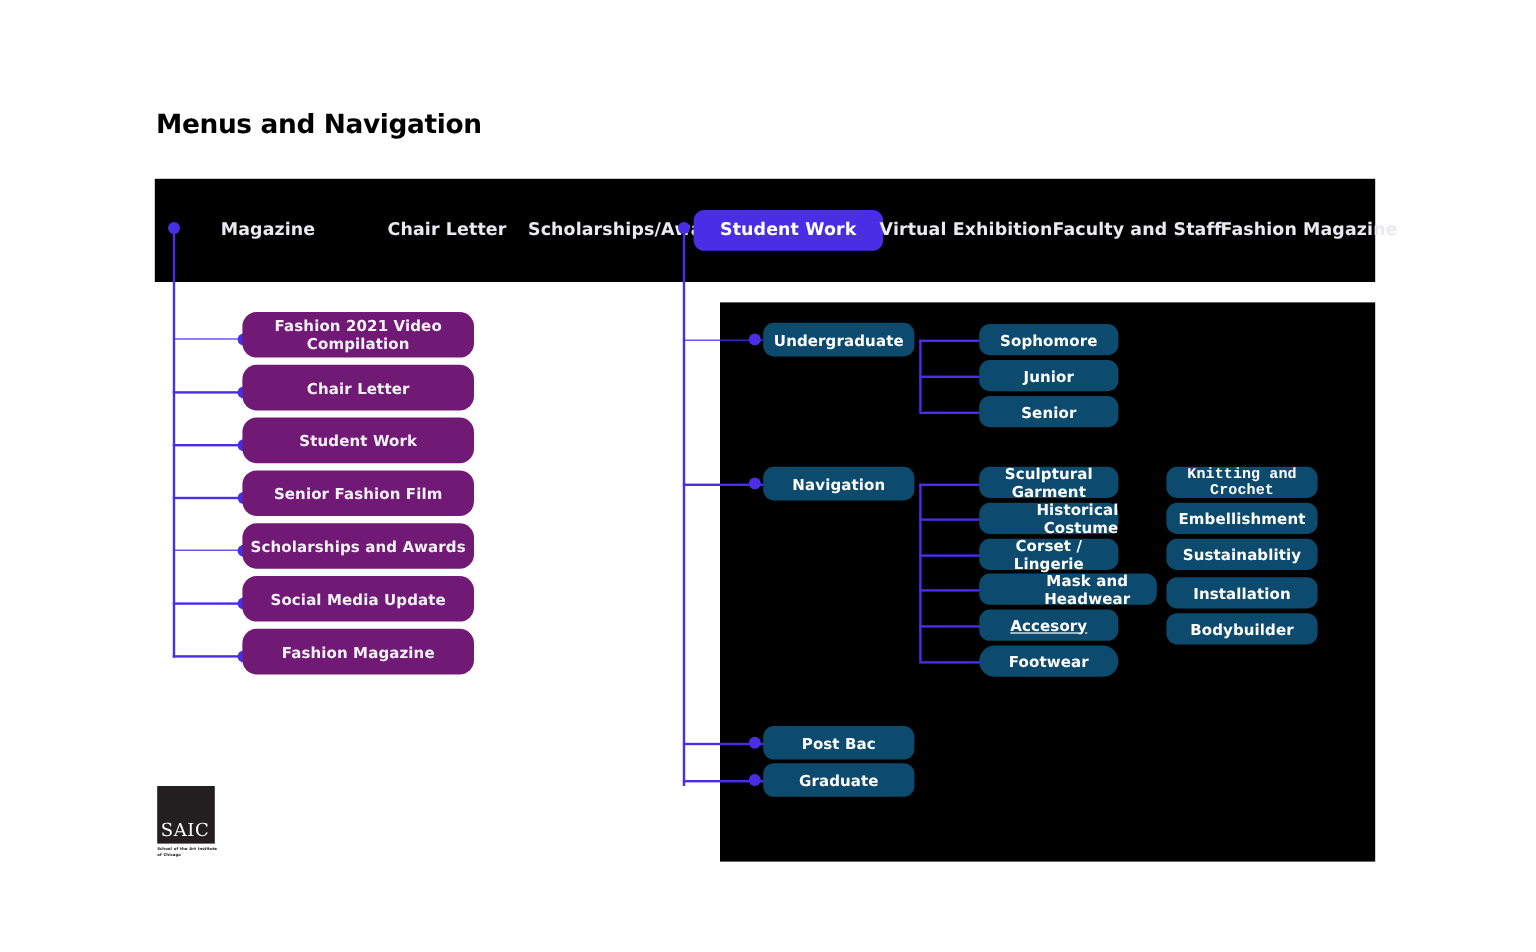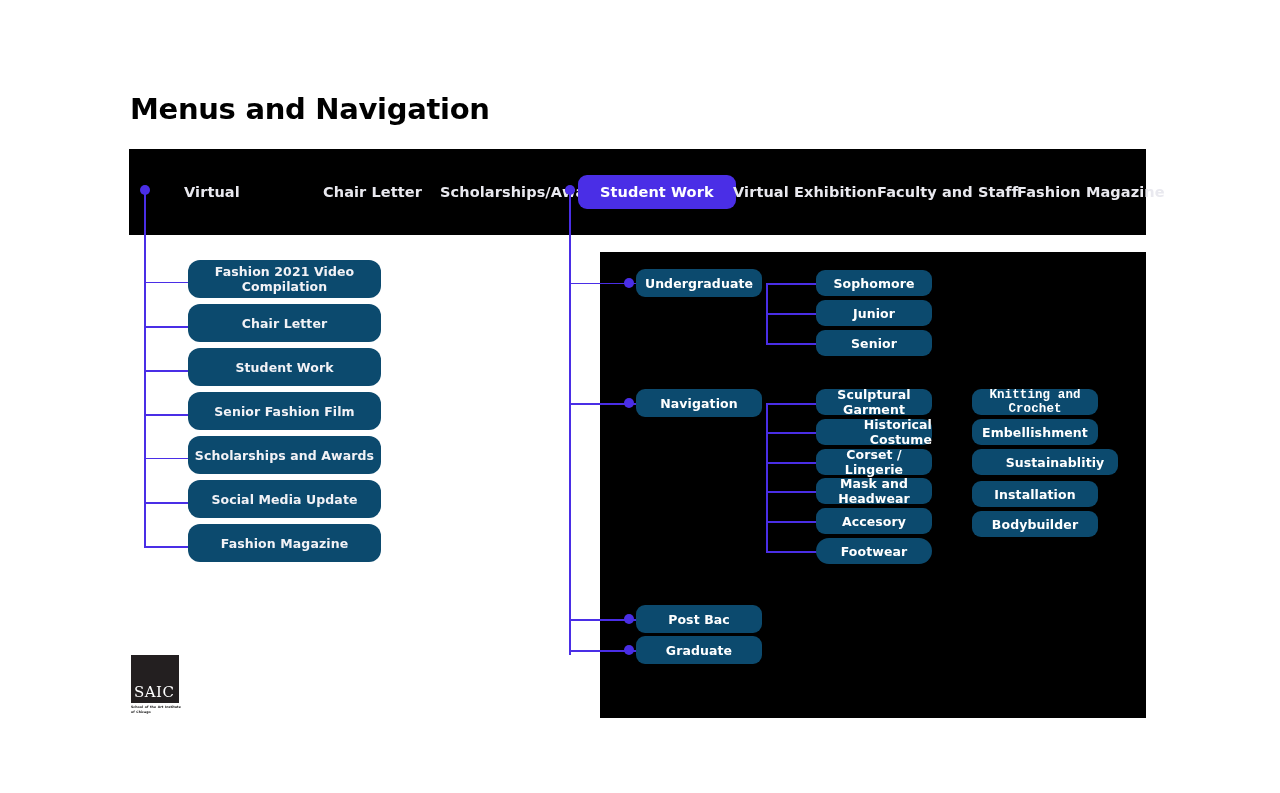--- a/index.html
+++ b/index.html
@@ -13,21 +13,21 @@
     position: relative;
     font-family: "DejaVu Sans", "Liberation Sans", sans-serif;
     overflow: hidden;
   }
 
   
   #page-title {
     position: absolute;
     left: 130px;
     top: 92px;
-    font-size: 29px;
+    font-size: 22px;
     font-weight: bold;
     color: #000000;
     letter-spacing: -0.3px;
     font-family: "DejaVu Sans", "Liberation Sans", sans-serif;
   }
 
   
   #nav-bar {
     position: absolute;
     left: 129px;
@@ -69,24 +69,24 @@
     position: absolute;
     width: 10px;
     height: 10px;
     border-radius: 50%;
     background: #4a2ee6;
   }
 
   
   .pill-black {
     position: absolute;
-    left: 188px;
+    left: 202px;
     width: 193px;
     height: 38px;
-    background: #0c4a6e;
+    background: #701a75;
     border-radius: 12px;
     color: #f2f2f6;
     font-size: 12.5px;
     font-weight: 600;
     display: flex;
     align-items: center;
     justify-content: center;
     text-align: center;
     letter-spacing: 0.1px;
   }
@@ -149,21 +149,21 @@
     letter-spacing: 0.05px;
     word-spacing: 0.4px;
   }
 </style>
 </head>
 <body>
 
 <div id="page-title">Menus and Navigation</div>
 
 <div id="nav-bar">
-  <div class="nav-item" style="left:55px;">Virtual</div>
+  <div class="nav-item" style="left:55px;">Magazine</div>
   <div class="nav-item" style="left:194px;">Chair Letter</div>
   <div class="nav-item" style="left:311px;">Scholarships/Awards</div>
   <div class="nav-item active" style="left:449px;">Student Work</div>
   <div class="nav-item" style="left:604px;">Virtual Exhibition</div>
   <div class="nav-item" style="left:748px;">Faculty and Staff</div>
   <div class="nav-item" style="left:888px;">Fashion Magazine</div>
 </div>
 
 <div class="dot" style="left:140px; top:185px;"></div>
 <div class="vline" style="left:144px; top:190px;  height:358px;"></div>
@@ -234,26 +234,26 @@
 <div class="dot" style="left:818px; top:398px;"></div>
 <div class="dot" style="left:818px; top:427px;"></div>
 <div class="dot" style="left:818px; top:457px;"></div>
 <div class="dot" style="left:818px; top:486px;"></div>
 <div class="dot" style="left:818px; top:516px;"></div>
 <div class="dot" style="left:818px; top:546px;"></div>
 
 <div class="pill-purple lvl2" style="top:389px;">Sculptural Garment</div>
 <div class="pill-purple lvl2" style="top:419px;text-align:right;">Historical Costume</div>
 <div class="pill-purple lvl2" style="top:449px;">Corset / Lingerie</div>
-<div class="pill-purple lvl2" style="top:478px;">Mask and Headwear</div>
-<div class="pill-purple lvl2" style="top:508px;">Accesory</div>
+<div class="pill-purple lvl2" style="top:478px;padding-left:32px;">Mask and Headwear</div>
+<div class="pill-purple lvl2" style="top:508px;text-decoration:underline;">Accesory</div>
 <div class="pill-purple lvl2" style="top:538px;border-radius:13px;">Footwear</div>
 
 <div class="pill-purple lvl2b" style="top:389px;font-family:Liberation Mono, monospace;">Knitting and Crochet</div>
 <div class="pill-purple lvl2b" style="top:419px;">Embellishment</div>
-<div class="pill-purple lvl2b" style="top:449px;padding-left:20px;">Sustainablitiy</div>
+<div class="pill-purple lvl2b" style="top:449px;">Sustainablitiy</div>
 <div class="pill-purple lvl2b" style="top:481px;">Installation</div>
 <div class="pill-purple lvl2b" style="top:511px;">Bodybuilder</div>
 
 <div id="saic-logo">
   <div id="saic-word">SAIC</div>
 </div>
 <div id="saic-sub">School of the Art Institute of Chicago</div>
 
 </body></html>

